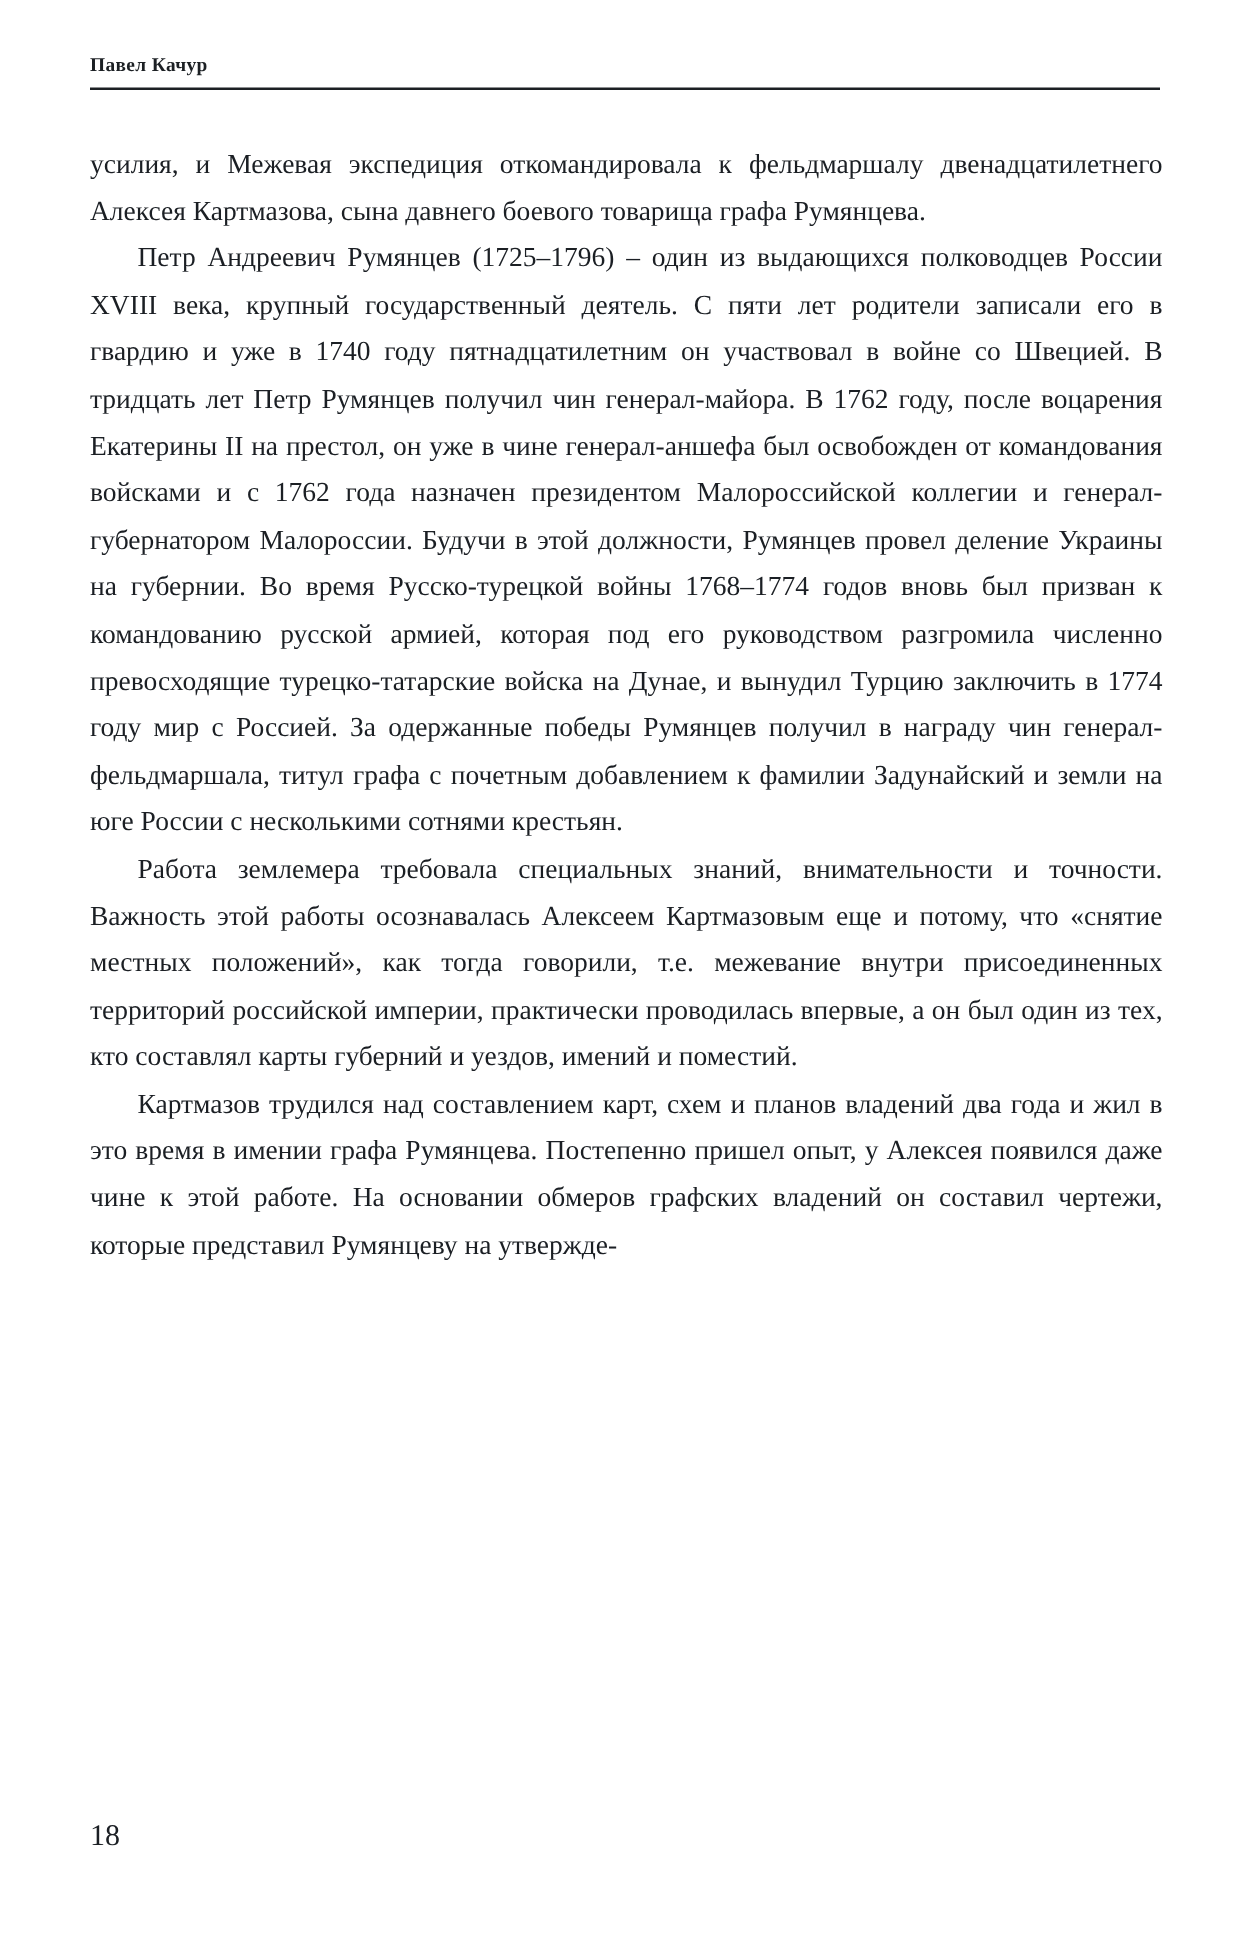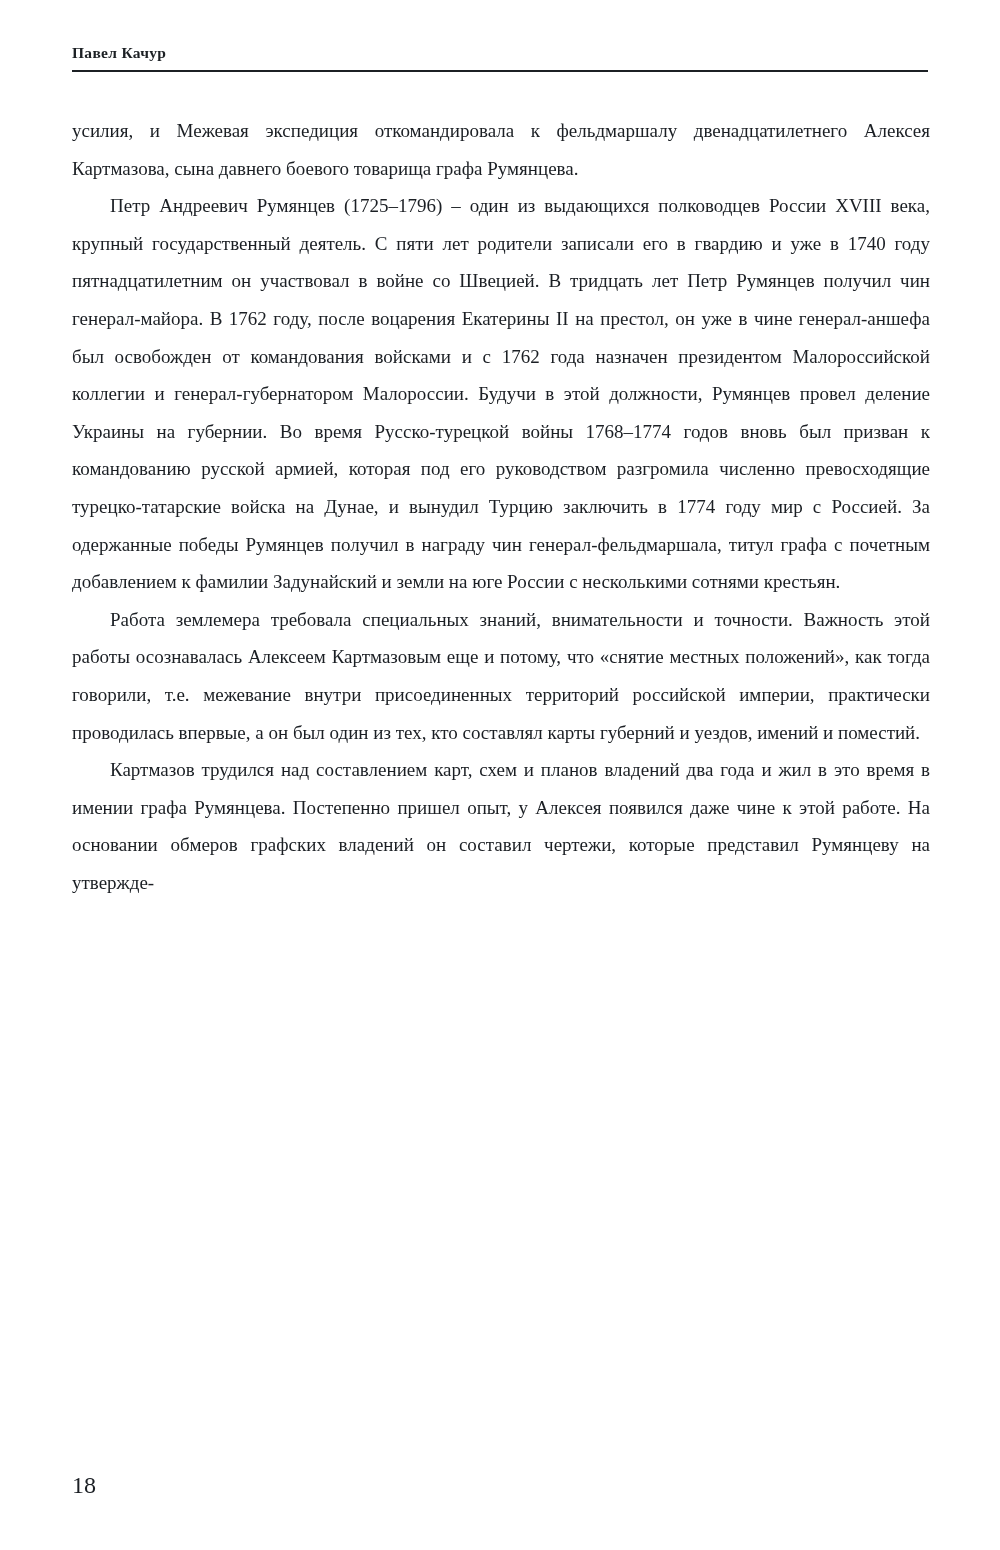--- a/index.html
+++ b/index.html
@@ -40,37 +40,36 @@
     border-bottom: 2.2px solid #1c2024;
     width: 856px;
   }
   .content {
     position: absolute;
     left: 72px;
     top: 112px;
     width: 858px;
   }
   .para {
-    font-size: 19px;
+    font-size: 22px;
     line-height: 37.6px;
     text-align: justify;
     text-justify: inter-word;
     margin: 0;
     color: #1b1f24;
     hyphens: manual;
   }
   .para.indent {
     text-indent: 38px;
   }
   .footer {
     position: absolute;
     left: 72px;
     top: 1456px;
     width: 856px;
-    margin-top: 16px;
   }
   .folio {
     font-size: 24px;
     color: #1b1f24;
     font-family: "Liberation Serif", "DejaVu Serif", serif;
   }
 </style>
 </head>
 <body>
 

